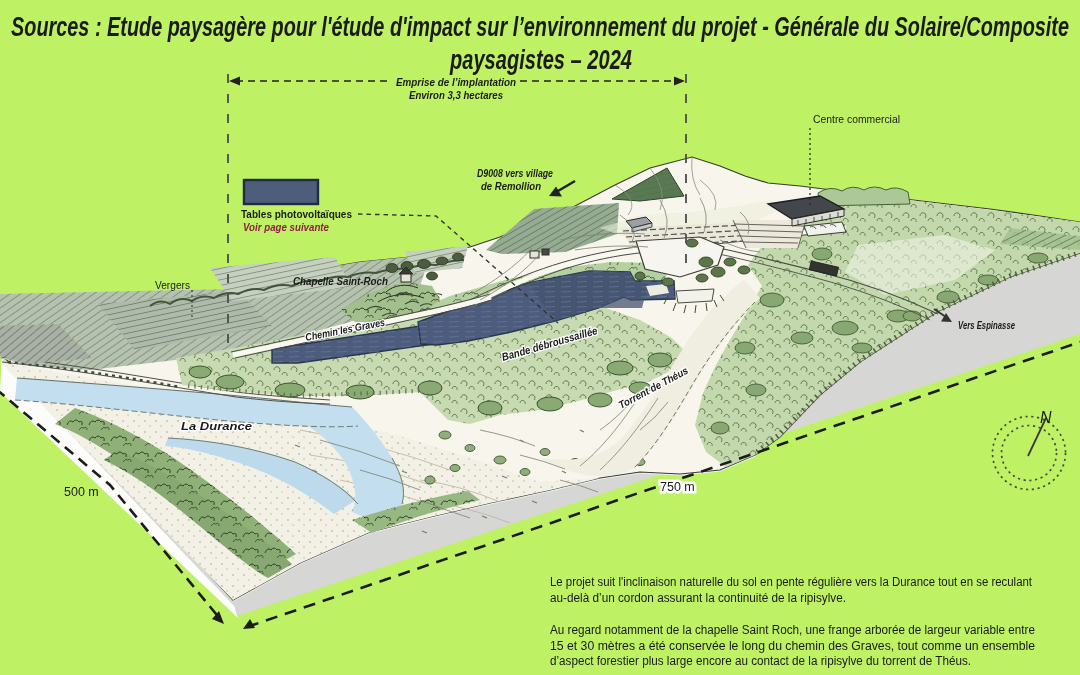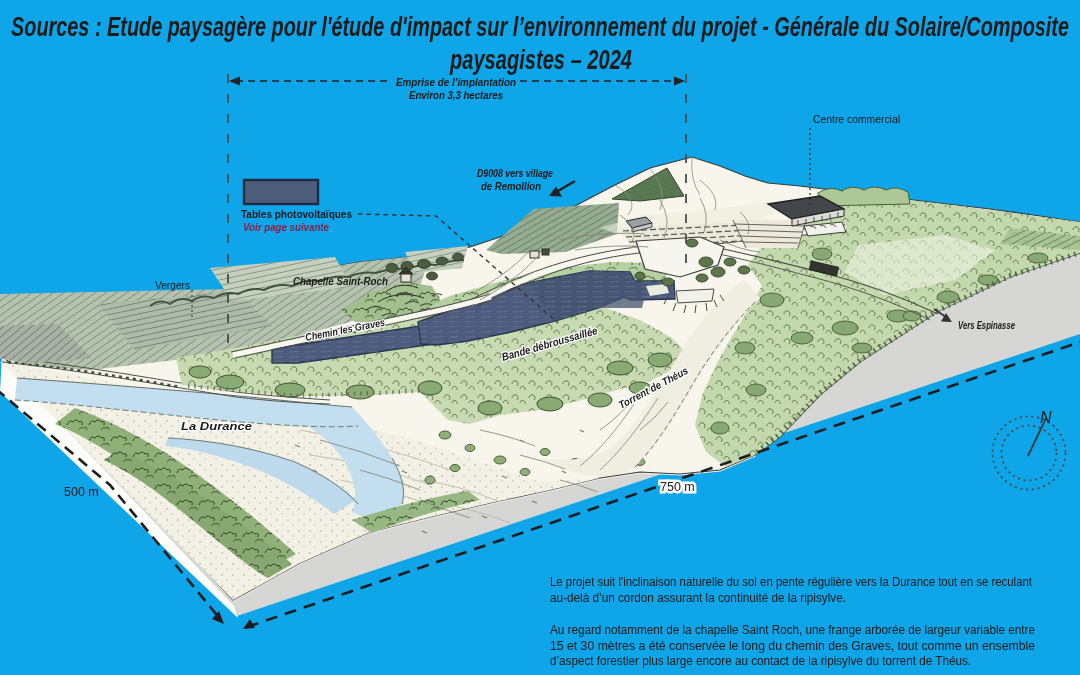--- a/index.html
+++ b/index.html
@@ -1,16 +1,16 @@
 <!DOCTYPE html>
 <html><head>
 <meta charset="utf-8">
 <style>
   html,body{margin:0;padding:0;background:#ffffff;}
-  #page{position:relative;width:1080px;height:675px;overflow:hidden;background:#0ea5e9;
+  #page{position:relative;width:1080px;height:675px;overflow:hidden;background:#bef264;
         font-family:"Liberation Sans", sans-serif;}
   svg{position:absolute;left:0;top:0;}
   text{font-family:"Liberation Sans", sans-serif;}
 </style>
 </head>
 <body>
 <div id="page">
 <svg width="1080" height="675" viewBox="0 0 1080 675">
 <defs>
   <pattern id="hatchA" width="6" height="6" patternUnits="userSpaceOnUse" patternTransform="rotate(55)">

